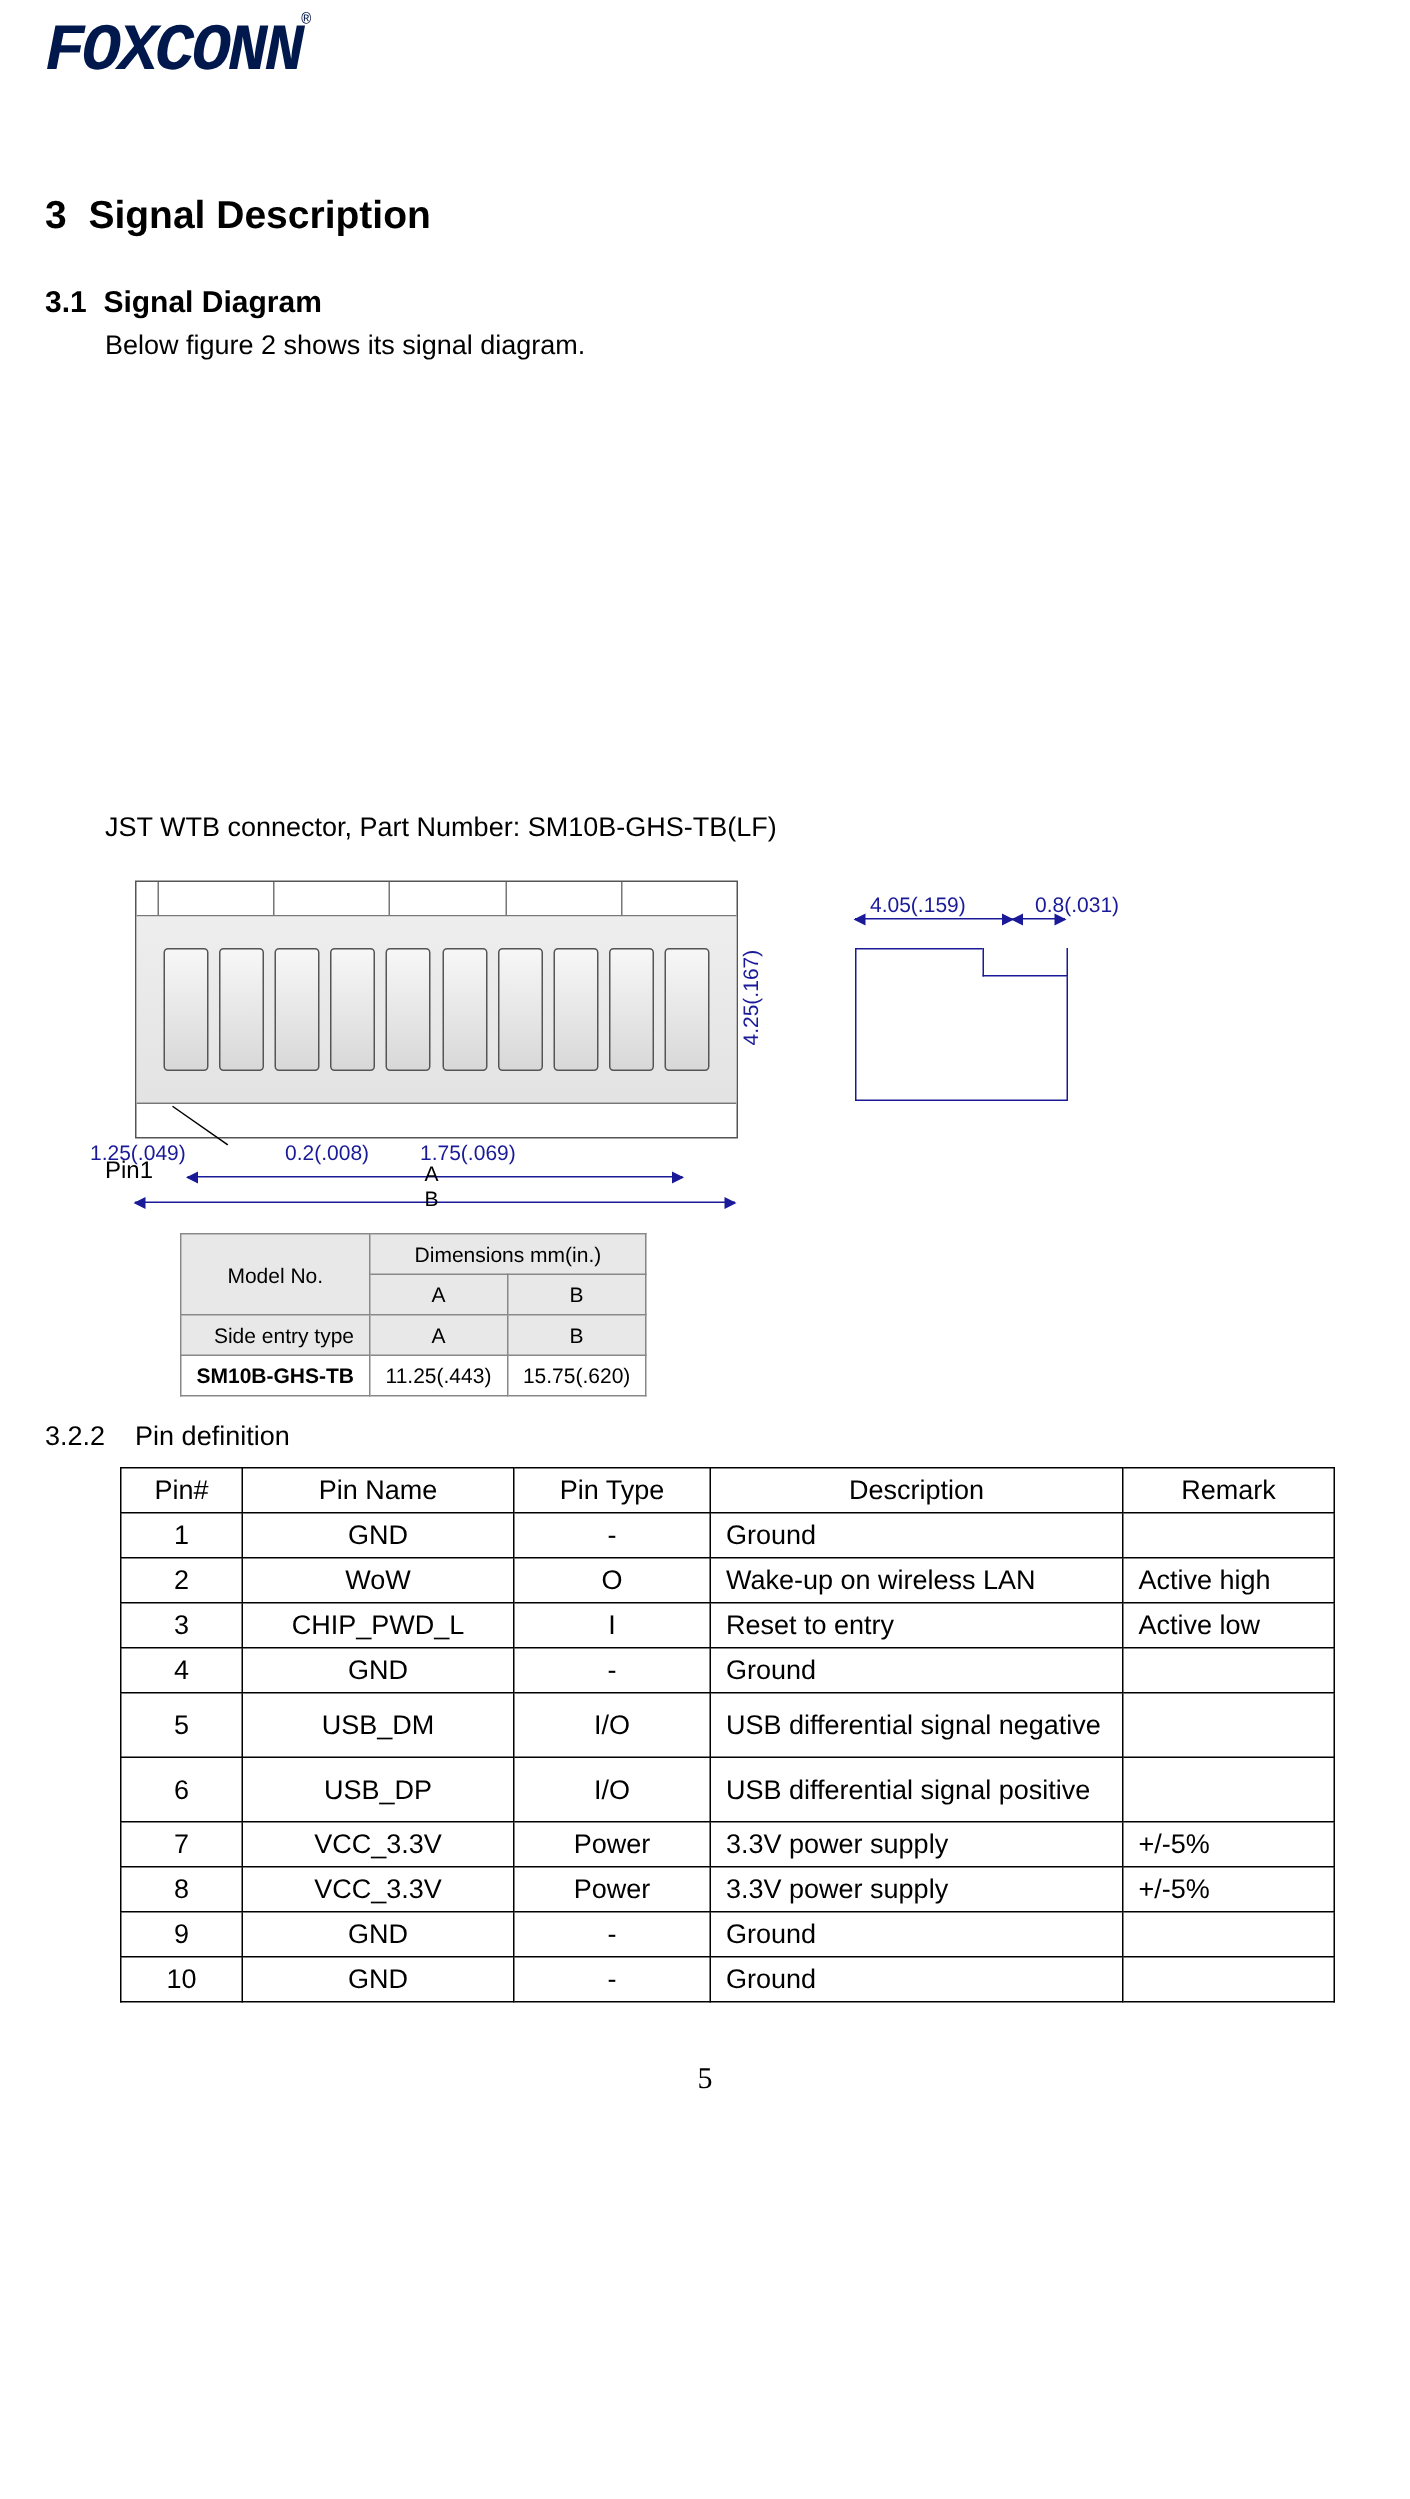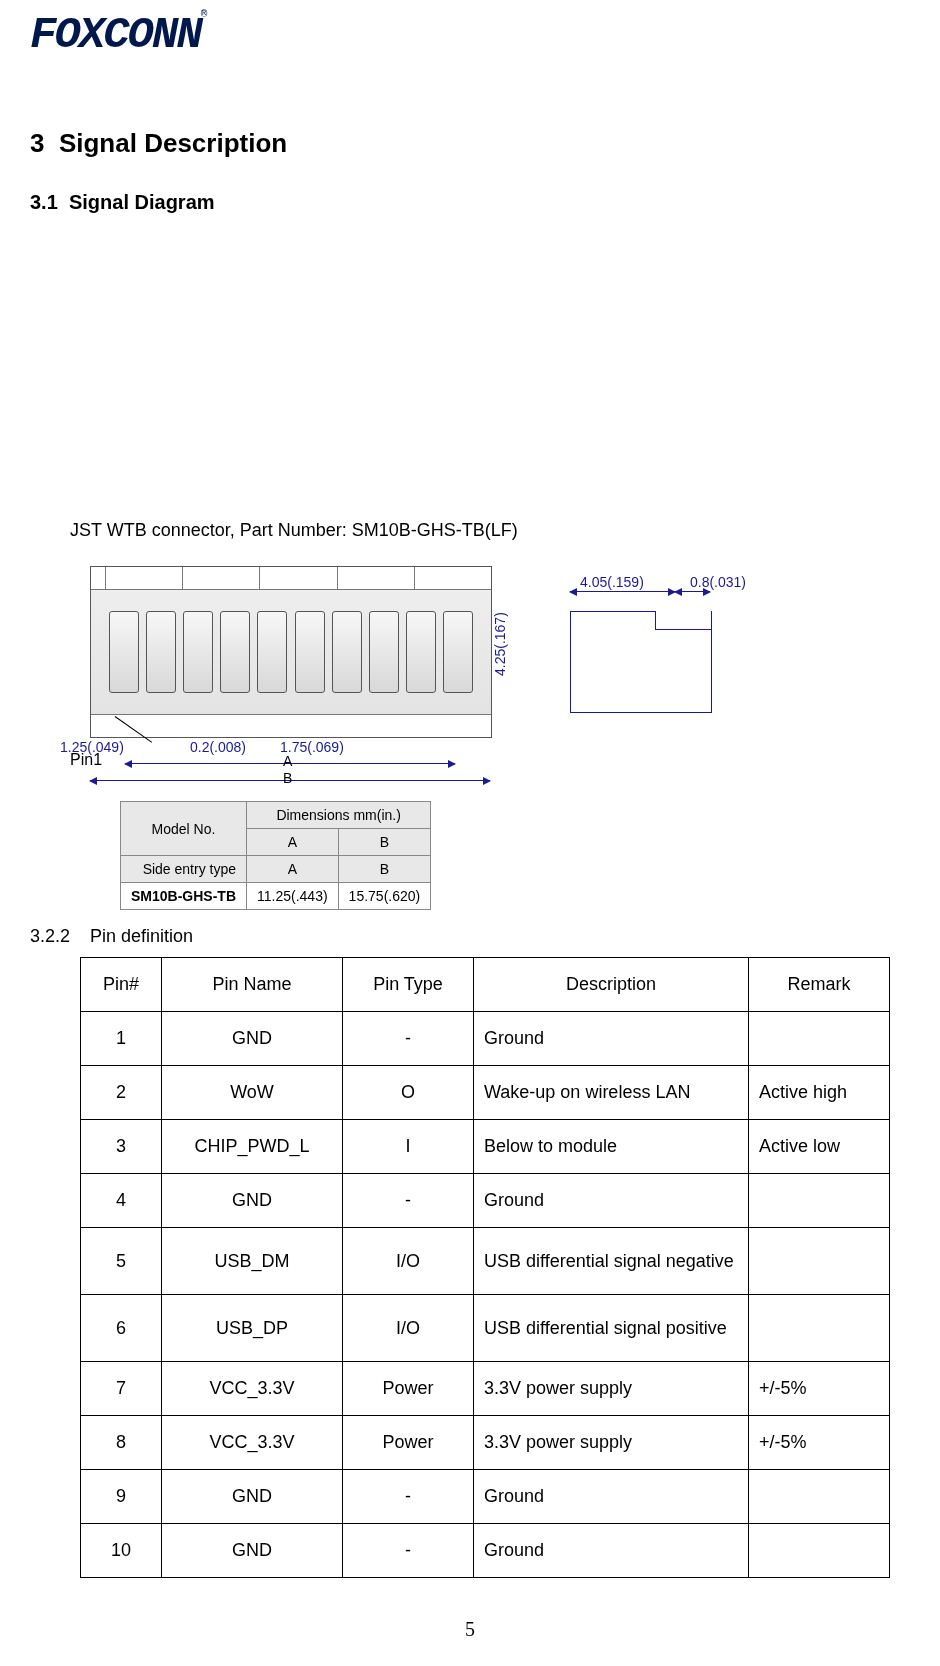--- a/index.html
+++ b/index.html
@@ -182,21 +182,21 @@
   .dim-table th { background: #e8e8e8; font-weight: normal; }
   .dim-table .bold { font-weight: bold; }
   .pin-table {
     border-collapse: collapse;
     margin: 10px 0 0 50px;
     width: 810px;
     font-size: 18px;
   }
   .pin-table th, .pin-table td {
     border: 1px solid #000;
-    padding: 16px 10px;
+    padding: 4px 10px;
     text-align: left;
     vertical-align: middle;
   }
   .pin-table th {
     text-align: center;
     font-weight: normal;
   }
   .pin-table .c { text-align: center; }
   .pin-table td.tall { height: 34px; }
   .page-num {
@@ -215,20 +215,21 @@
     <span>FOXCONN</span><span class="reg">®</span>
   </div>
 
   <div class="h1">
     <span>3</span>&nbsp;&nbsp;<span>Signal Description</span>
   </div>
 
   <div class="h2">
     <span>3.1</span>&nbsp;&nbsp;<span>Signal Diagram</span>
   </div>
+  <div class="body-text">Below figure 2 shows its signal diagram.</div>
 
   <div class="figspace"></div>
 
 
   <div class="indent">JST WTB connector, Part Number: SM10B-GHS-TB(LF)</div>
 
   <div class="diagram-area">
     <div class="conn-box">
       <div class="conn-top">
         <div></div>
@@ -326,21 +327,21 @@
           <td class="c">2</td>
           <td class="c">WoW</td>
           <td class="c">O</td>
           <td>Wake-up on wireless LAN</td>
           <td>Active high</td>
         </tr>
         <tr>
           <td class="c">3</td>
           <td class="c">CHIP_PWD_L</td>
           <td class="c">I</td>
-          <td>Below to module</td>
+          <td>Reset to entry</td>
           <td>Active low</td>
         </tr>
         <tr>
           <td class="c">4</td>
           <td class="c">GND</td>
           <td class="c">-</td>
           <td>Ground</td>
           <td></td>
         </tr>
         <tr>

